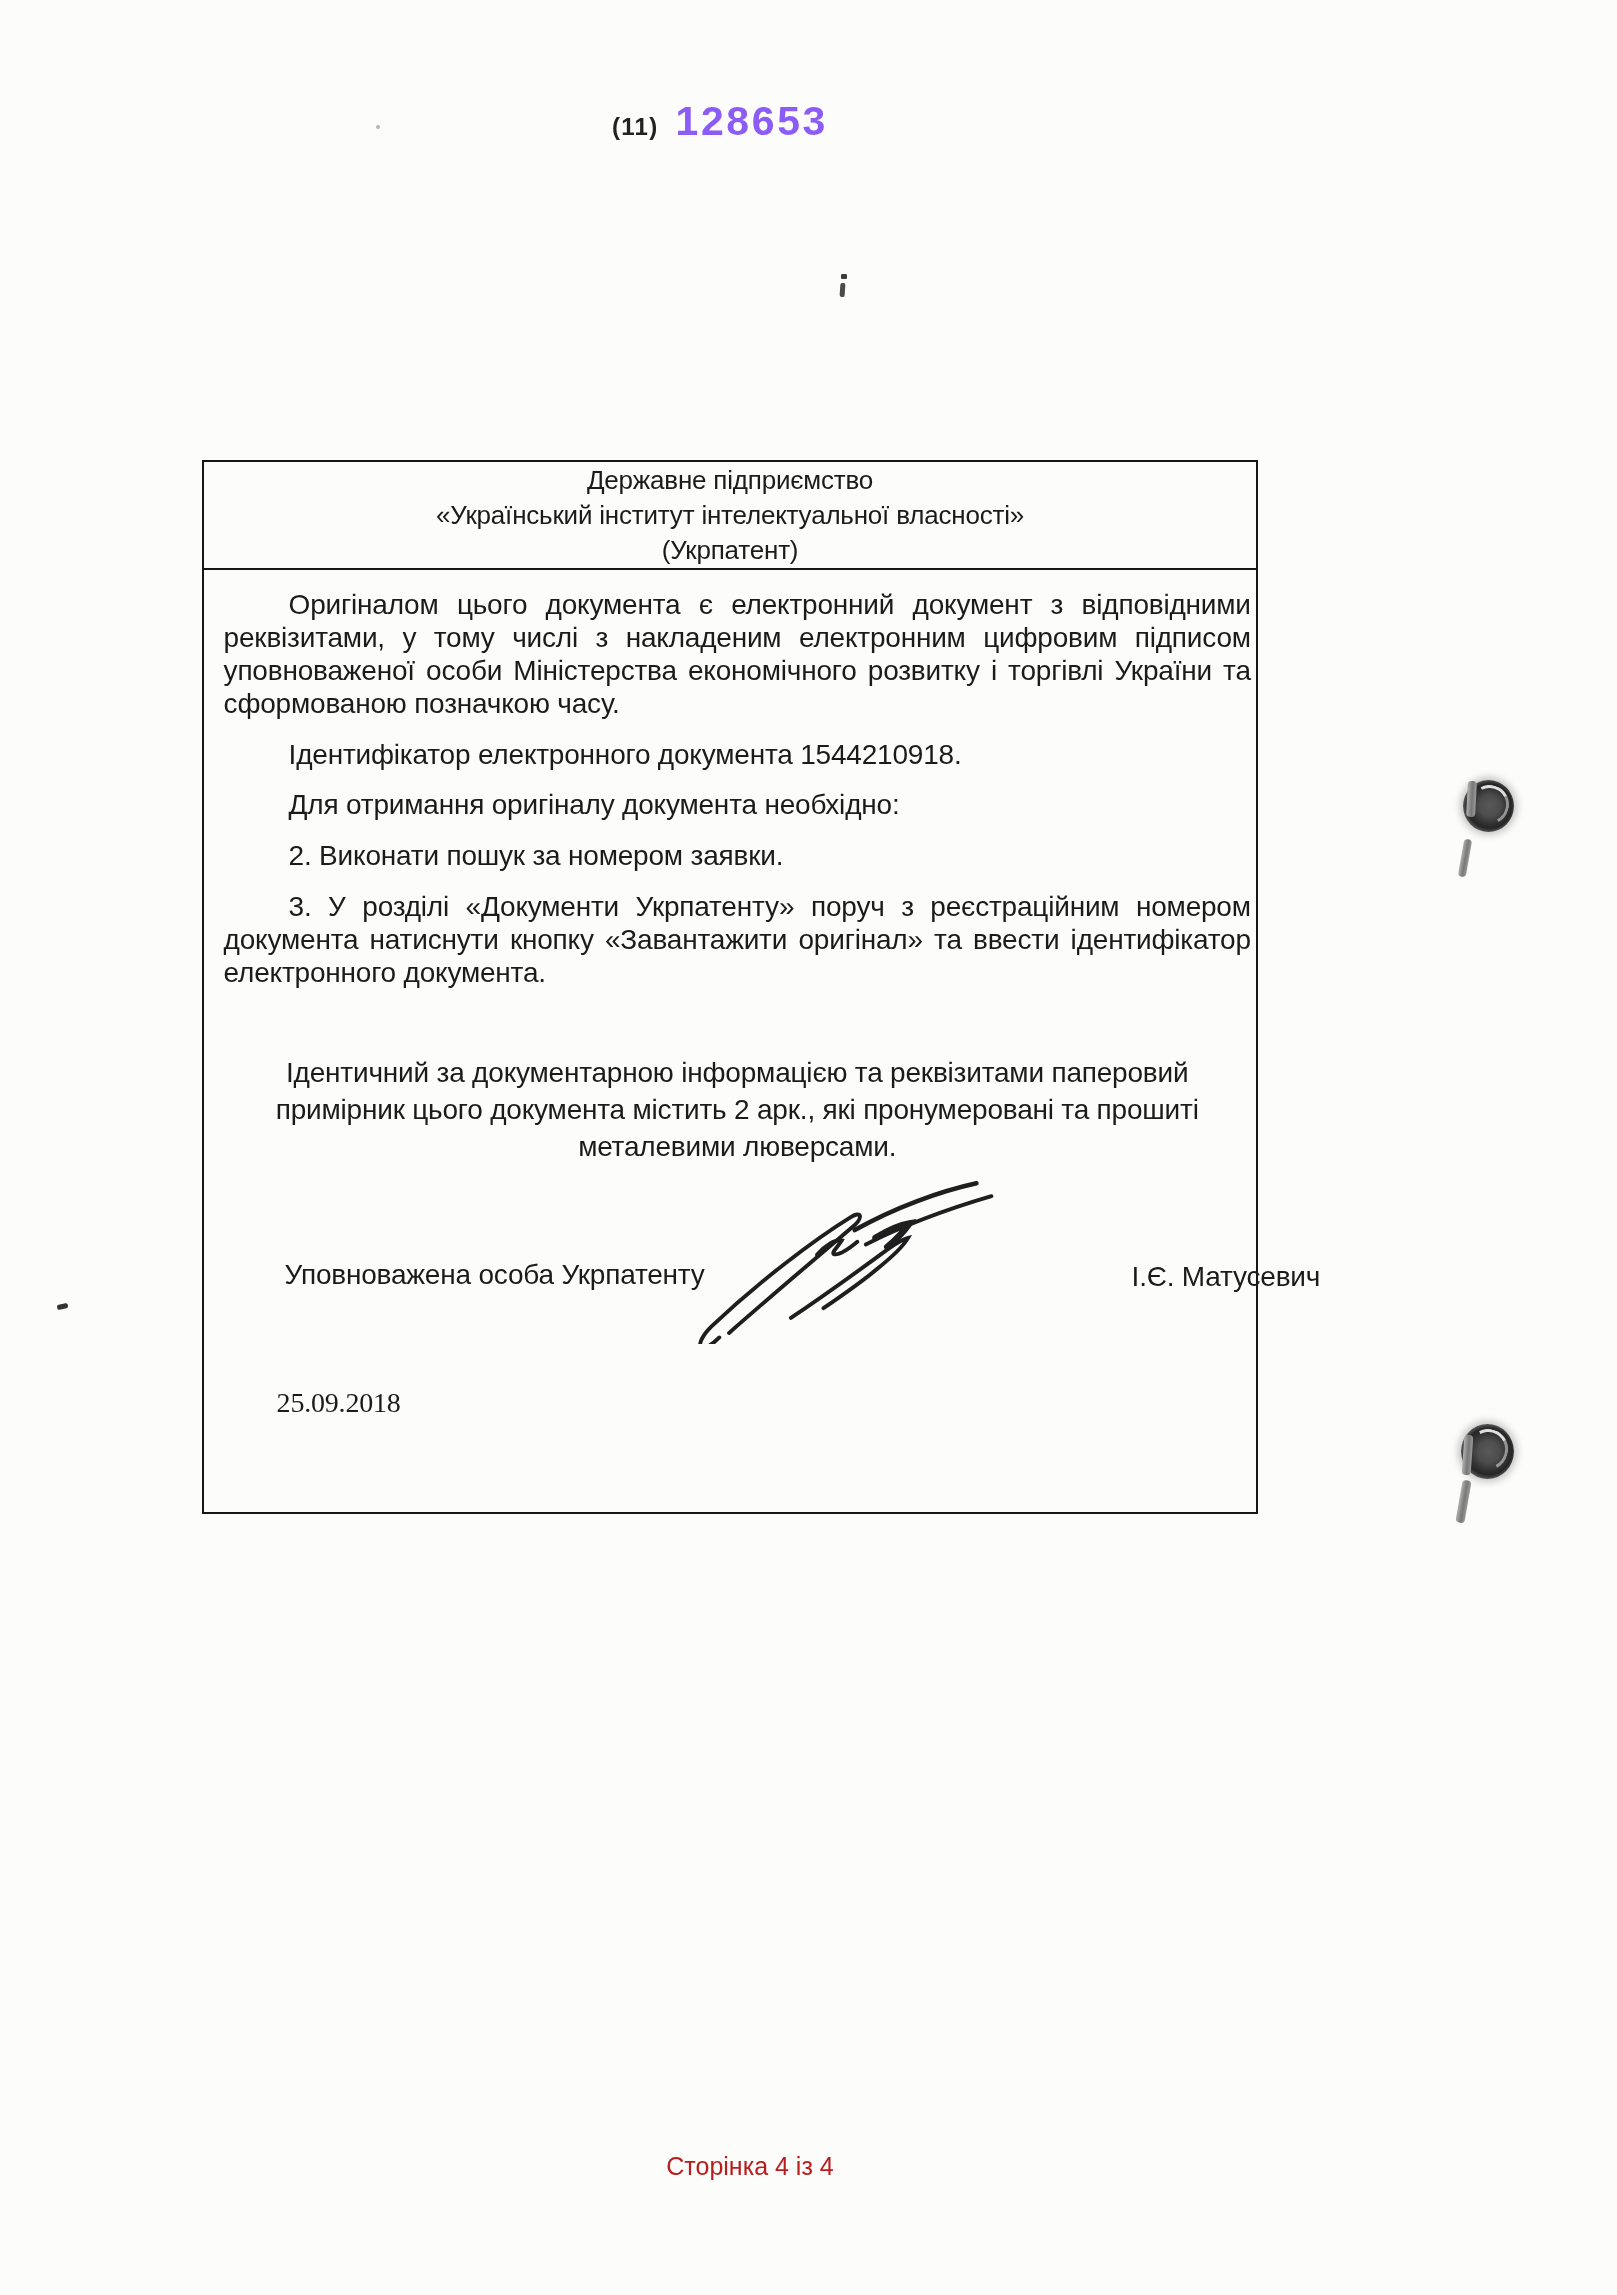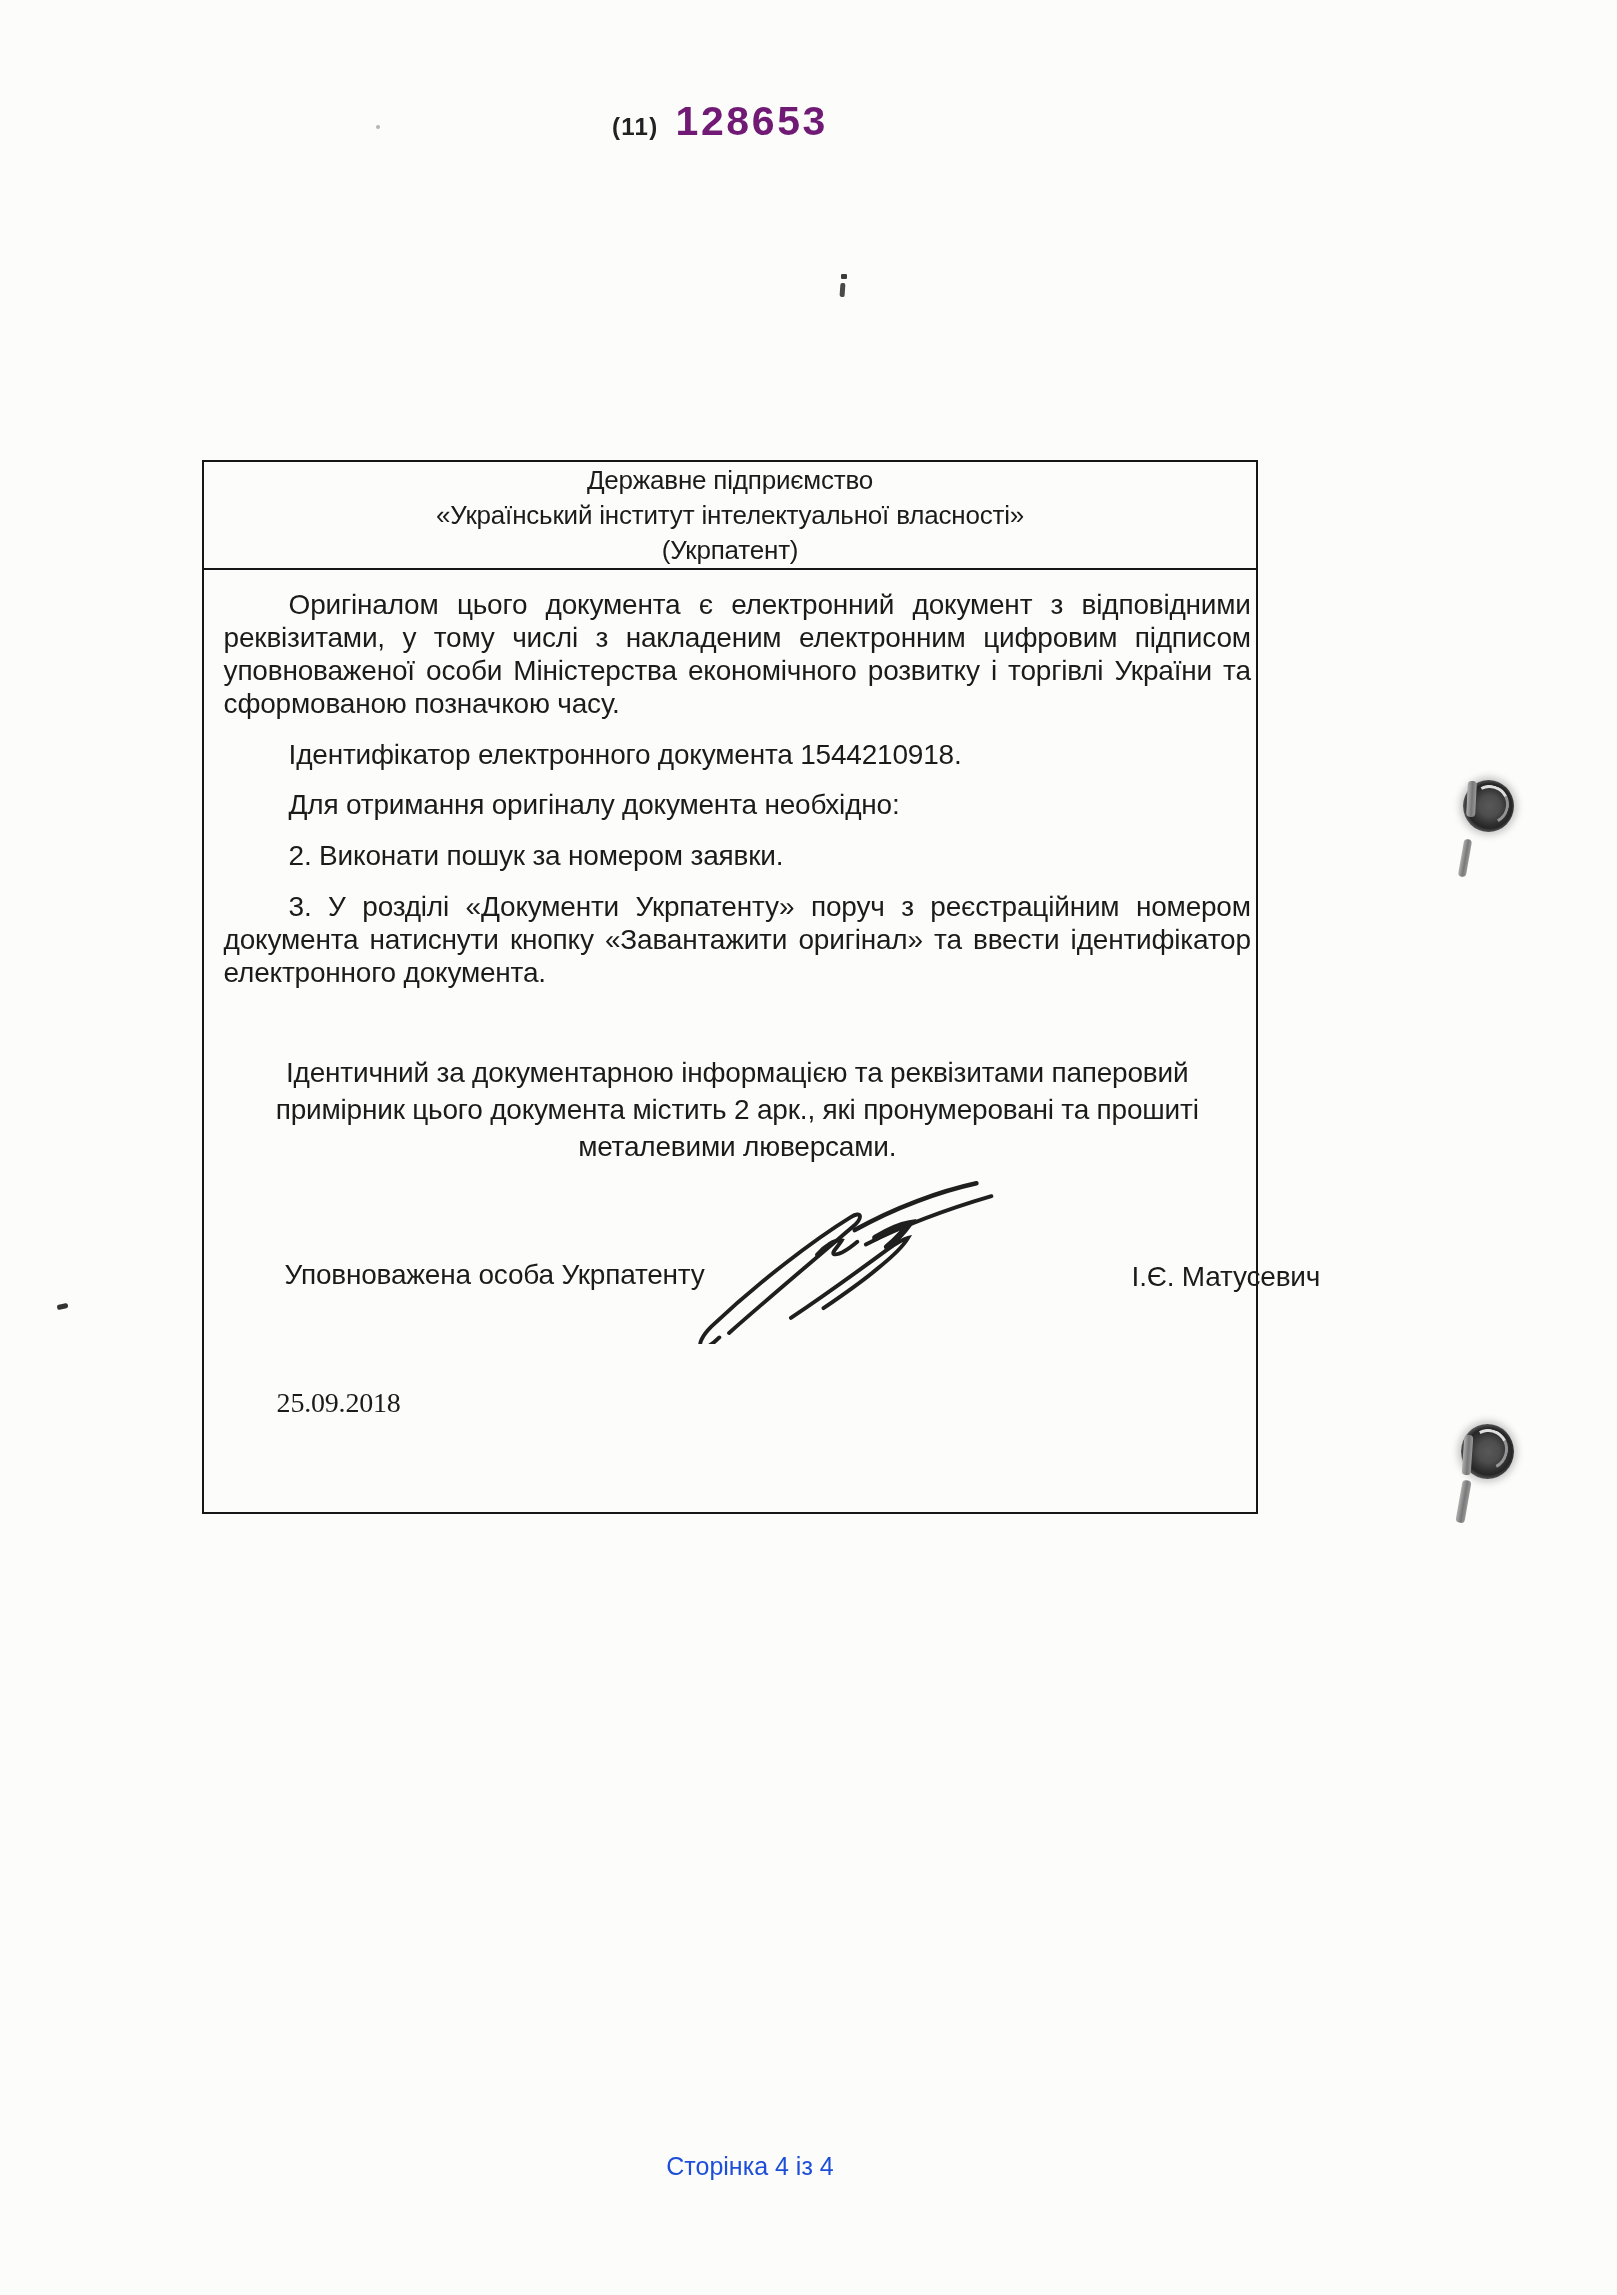--- a/index.html
+++ b/index.html
@@ -11,21 +11,21 @@
     overflow:hidden;
     font-family:"Liberation Sans", sans-serif;
     color:#1b1b1b;
   }
   
   .doc-number{
     position:absolute;left:612px;top:98px;
     display:flex;align-items:baseline;gap:17px;
   }
   .num-label{font-size:24px;font-weight:700;letter-spacing:1.3px;color:#222;}
-  .num-value{font-size:41px;font-weight:700;letter-spacing:2.6px;color:#701a75;}
+  .num-value{font-size:41px;font-weight:700;letter-spacing:2.6px;color:#8b5cf6;}
 
   
   .cert-box{
     position:absolute;left:202px;top:460px;
     width:1056px;height:1054px;
     border:2.6px solid #161616;
     box-sizing:border-box;
     background:transparent;
   }
   .box-header{
@@ -54,21 +54,21 @@
   .sig-row{position:relative;height:157px;margin-top:13px;}
   .sig-label{position:absolute;left:61px;top:80px;white-space:nowrap;}
   .sig-name{position:absolute;left:908px;top:82px;white-space:nowrap;}
   .sig-svg{position:absolute;left:456px;top:0;}
 
   .date-line{margin:51px 0 0 53px;font-family:Liberation Serif, serif;}
 
   
   .footer{
     position:absolute;left:0;top:2152px;width:1500px;
-    text-align:center;font-size:25px;color:#1d4ed8;
+    text-align:center;font-size:25px;color:#b91c1c;
   }
 
   
   .grommet{
     position:absolute;border-radius:50%;
     background:radial-gradient(circle at 52% 50%,
       #585858 0%, #4d4d4d 28%, #303030 50%, #262626 60%,
       #606060 73%, #2e2e2e 85%, #707070 100%);
     box-shadow:0 0 7.8px 3.3px rgba(70,70,70,0.28);
   }

